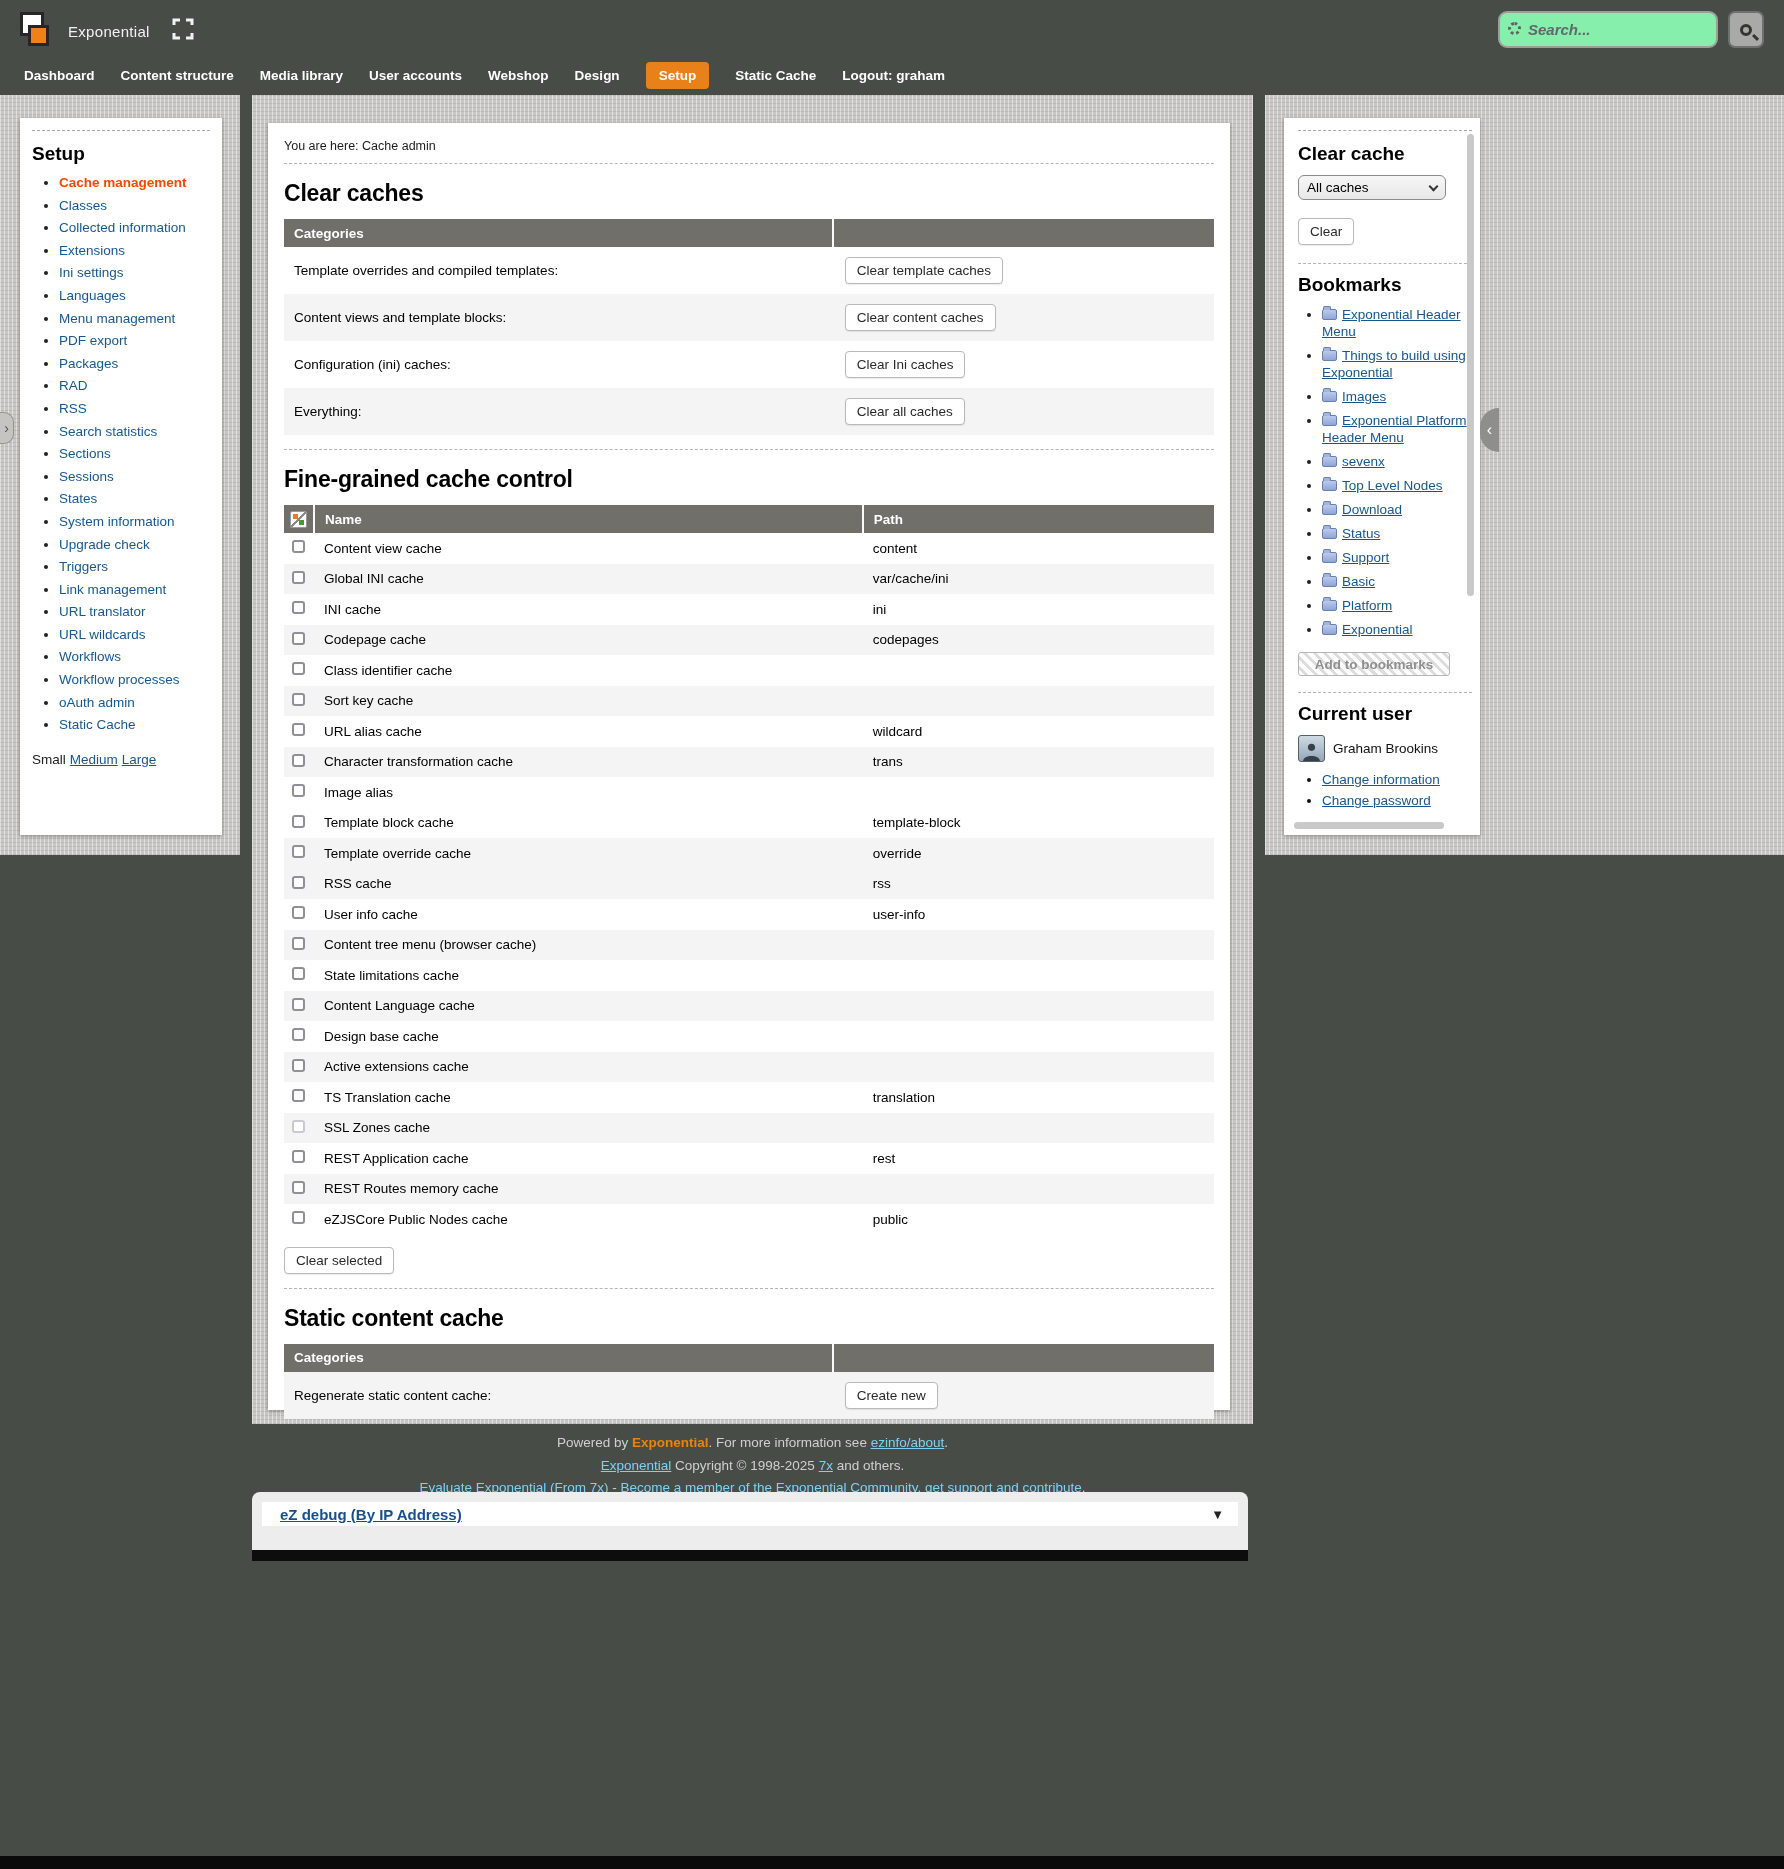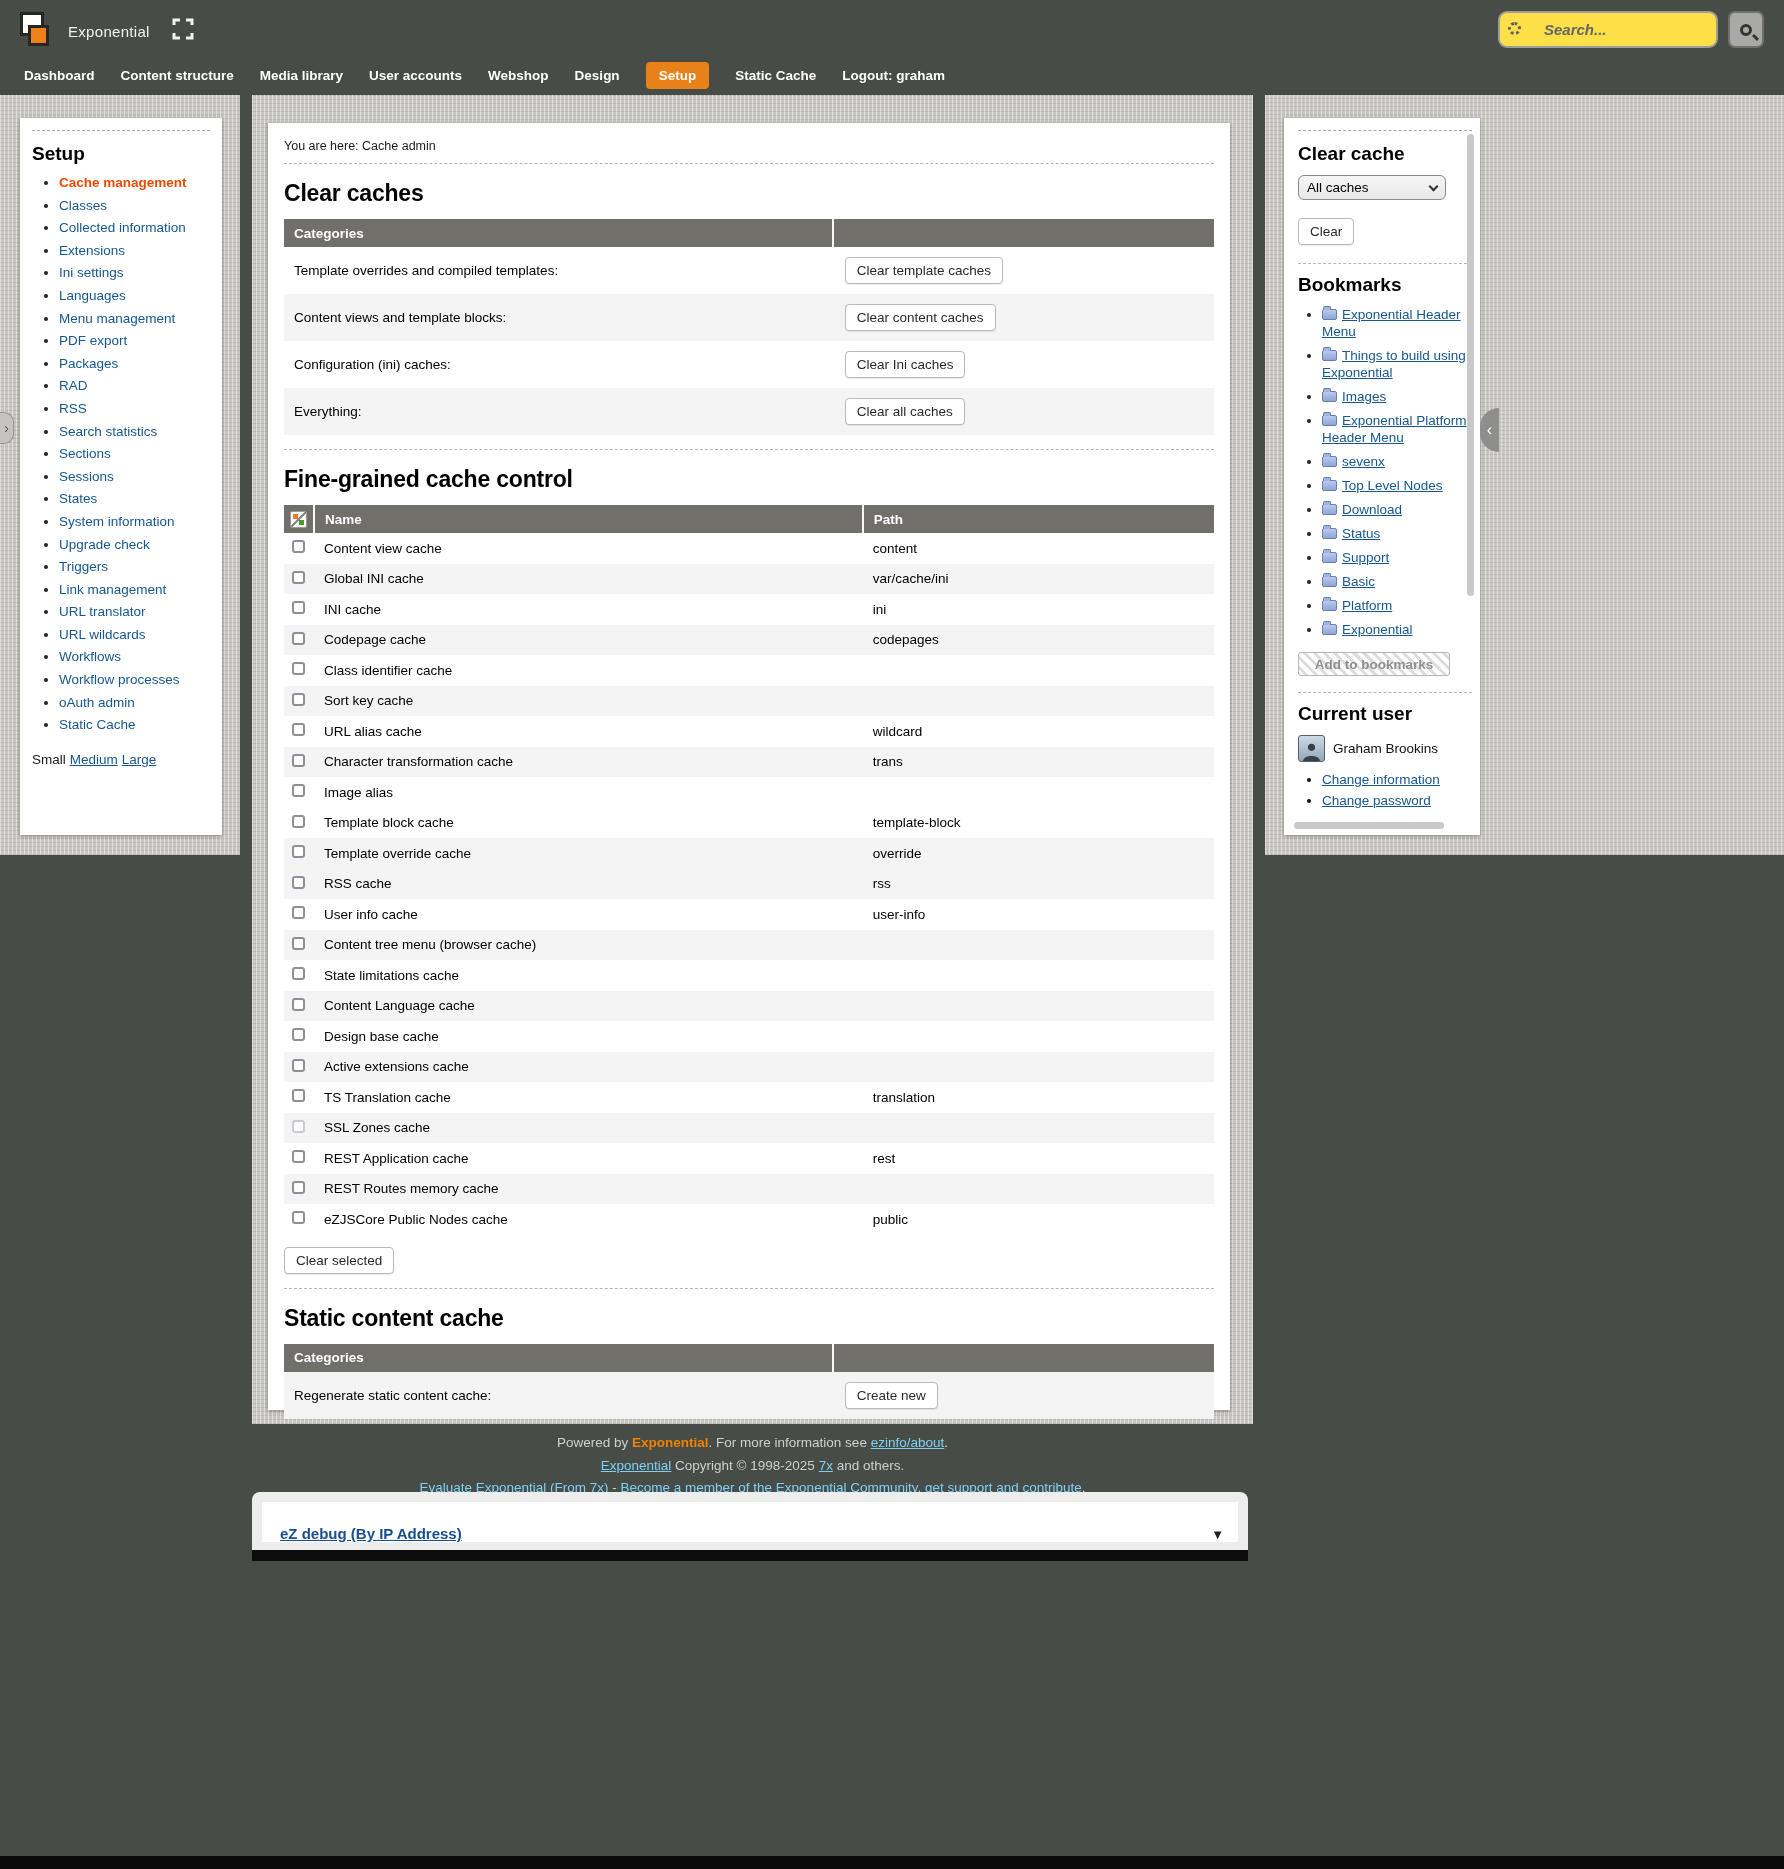--- a/index.html
+++ b/index.html
@@ -21,21 +21,21 @@
   .brandrow { position:absolute; left:20px; top:12px; display:flex; align-items:center; }
   .logo { position:relative; width:38px; height:38px; }
   .logo .back { position:absolute; left:0; top:0; width:24px; height:24px; background:#fff; border:3px solid #262626; }
   .logo .front { position:absolute; left:8px; top:13px; width:21px; height:21px; background:#f08018; border:3px solid #262626; }
   .brand-name { color:#f2f2f0; font-size:15px; margin-left:10px; letter-spacing:.3px; }
   .fs-icon { margin-left:22px; }
   .searchrow { position:absolute; right:20px; top:11px; display:flex; align-items:center; }
   .searchbox { position:relative; width:220px; height:37px; }
   .searchbox input {
     width:100%; height:100%; border-radius:9px; border:2px solid #9d9d9b; outline:none;
-    background:#fde047; padding:0 10px 0 44px; font-size:15px; color:#3a3d3f;
+    background:#86efac; padding:0 10px 0 28px; font-size:15px; color:#3a3d3f;
     font-family:"Liberation Sans", sans-serif; font-style:italic; font-weight:bold;
   }
   .searchbox input::placeholder { color:#63666a; font-style:italic; font-weight:bold; opacity:1; }
   .gear { position:absolute; left:10px; top:11px; width:13px; height:13px; border:3px dotted #5d6064; border-radius:50%; }
   .search-btn {
     margin-left:10px; width:36px; height:37px; border-radius:7px; border:2px solid #6e726e;
     background:#a9a9a7; display:flex; align-items:center; justify-content:center; cursor:pointer;
   }
   .mag { position:relative; width:12px; height:12px; border:3px solid #33362f; border-radius:50%; }
   .mag::after { content:""; position:absolute; left:9px; top:9px; width:3px; height:7px; background:#33362f; transform:rotate(-45deg); transform-origin:top left; }
@@ -118,21 +118,21 @@
   .user-links li { margin-bottom:6px; font-size:13.5px; }
   .user-links a { color:#17578f; text-decoration:underline; }
   .vscroll { position:absolute; right:-2px; top:4px;  width:7px; height:462px; background:#c9c9c9; border-radius:4px; }
   .hscroll { position:absolute; left:-4px; bottom:-6px; width:150px; height:7px; background:#c9c9c9; border-radius:4px; }
   
   .footer { position:absolute; left:252px; top:1424px; width:1001px; text-align:center; color:#cfcfcf; font-size:13.5px; line-height:22.5px; padding-top:8px; }
   .footer a { color:#7fd1f3; text-decoration:underline; }
   .footer .brand { color:#f08200; font-weight:bold; }
   
   .debug-box { position:absolute; left:252px; top:1492px; width:996px; height:58px; background:#ededed; border-radius:8px 8px 0 0; padding:10px 10px 0; }
-  .debug-head { background:#fff; height:40px; display:flex; align-items:flex-end; justify-content:space-between; padding:0 14px 0 18px; }
+  .debug-head { background:#fff; height:24px; display:flex; align-items:center; justify-content:space-between; padding:0 14px 0 18px; }
   .debug-head a { color:#174f8c; font-size:15px; font-weight:bold; text-decoration:underline; }
   .debug-toggle { color:#222; font-size:13px; cursor:pointer; }
   .debug-black { position:absolute; left:252px; top:1550px; width:996px; height:11px; background:#0d0d0d; }
   .bottom-strip { position:absolute; left:0; top:1856px; width:1784px; height:13px; background:#0a0a0a; }
 </style>
 </head>
 <body>
 
 <div class="topbar">
   <div class="brandrow">

